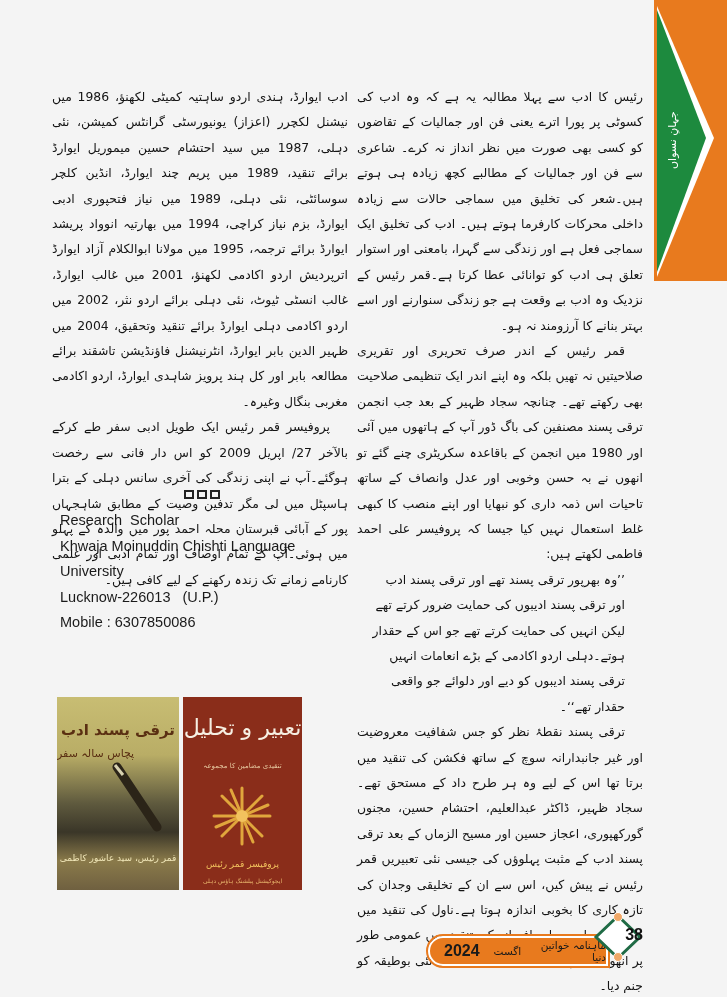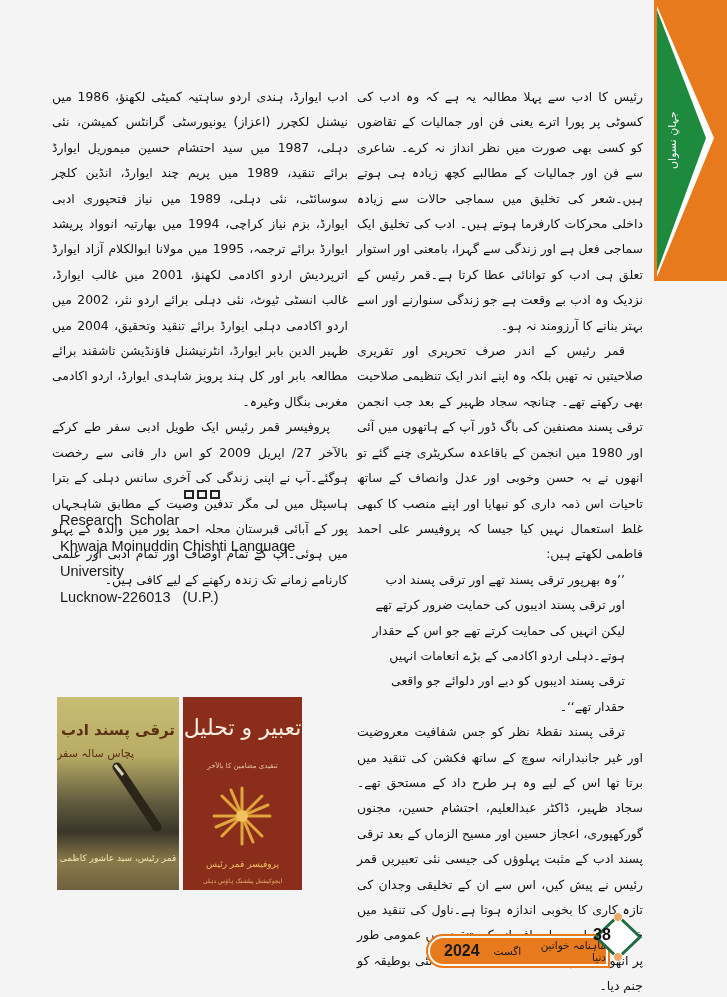--- a/index.html
+++ b/index.html
@@ -41,21 +41,21 @@
   .book.two .star { position: absolute; left: 28px; top: 88px; width: 62px; height: 62px; }
   .book.two .author-line { position: absolute; top: 162px; width: 100%; text-align: center; color: #f2c25e; font-size: 9px; direction: rtl; }
   .book.two .publisher { position: absolute; top: 180px; width: 100%; text-align: center; color: #e8b56c; font-size: 6px; direction: rtl; }
 
   .footer-pill { position: absolute; left: 428px; top: 921px; width: 180px; height: 30px;
     background: #e87a1e; border: 2px solid #fff; outline: 2px solid #e87a1e; border-radius: 16px 0 0 16px;
     display: flex; align-items: center; padding-left: 14px; gap: 14px; margin-top: 15px; }
   .footer-pill .year { font-family: "Liberation Sans", sans-serif; font-weight: bold; font-size: 16px; color: #1a1a1a; }
   .footer-pill .month, .footer-pill .magazine { font-size: 10.5px; color: #1a1a1a; direction: rtl; }
   .page-badge { position: absolute; left: 593px; top: 912px; width: 50px; height: 50px; }
-  .page-badge .num { position: absolute; left: 0; top: 14px; width: 50px; text-align: left;
+  .page-badge .num { position: absolute; left: 0; top: 14px; width: 50px; text-align: right;
     font-family: "Liberation Sans", sans-serif; font-weight: bold; font-size: 16px; color: #111; }
 </style>
 </head>
 <body>
 
 <div class="side-banner">
   <svg width="73" height="281" viewBox="0 0 73 281">
     <polygon points="0,0 73,0 73,281 0,281" fill="#e87a1e"></polygon>
     <polygon points="3,6 60,138 3,277" fill="#ffffff"></polygon>
     <polygon points="3,10 52,138 3,272" fill="#1d8a3e"></polygon>
@@ -80,35 +80,36 @@
   <span></span>
   <span></span>
   <span></span>
 </div>
 
 <div class="author">
   <div>Research  Scholar</div>
   <div>Khwaja Moinuddin Chishti Language</div>
   <div>University</div>
   <div>Lucknow-226013   (U.P.)</div>
+  <div>Mobile : 6307850086</div>
 </div>
 
 <div class="book one">
   <div class="title">ترقی پسند ادب</div>
   <div class="subtitle">پچاس سالہ سفر</div>
   <svg width="122" height="193" style="position:absolute;left:0;top:0;">
     <line x1="60" y1="70" x2="100" y2="130" stroke="#2b2418" stroke-width="9" stroke-linecap="round"></line>
     <line x1="58" y1="68" x2="66" y2="78" stroke="#d8d2b0" stroke-width="3"></line>
   </svg>
   <div class="author-line">قمر رئیس، سید عاشور کاظمی</div>
 </div>
 
 <div class="book two">
   <div class="title">تعبیر و تحلیل</div>
-  <div class="subtitle">تنقیدی مضامین کا بالآخر</div>
+  <div class="subtitle">تنقیدی مضامین کا مجموعہ</div>
   <svg class="star" viewBox="0 0 62 62">
     <g stroke="#e0a63c" stroke-width="3" stroke-linecap="round">
       <line x1="31" y1="3" x2="31" y2="59"></line>
       <line x1="3" y1="31" x2="59" y2="31"></line>
       <line x1="11" y1="11" x2="51" y2="51"></line>
       <line x1="51" y1="11" x2="11" y2="51"></line>
       <line x1="20" y1="5" x2="42" y2="57"></line>
       <line x1="5" y1="42" x2="57" y2="20"></line>
     </g>
     <circle cx="31" cy="31" r="6" fill="#f2c25e"></circle>

